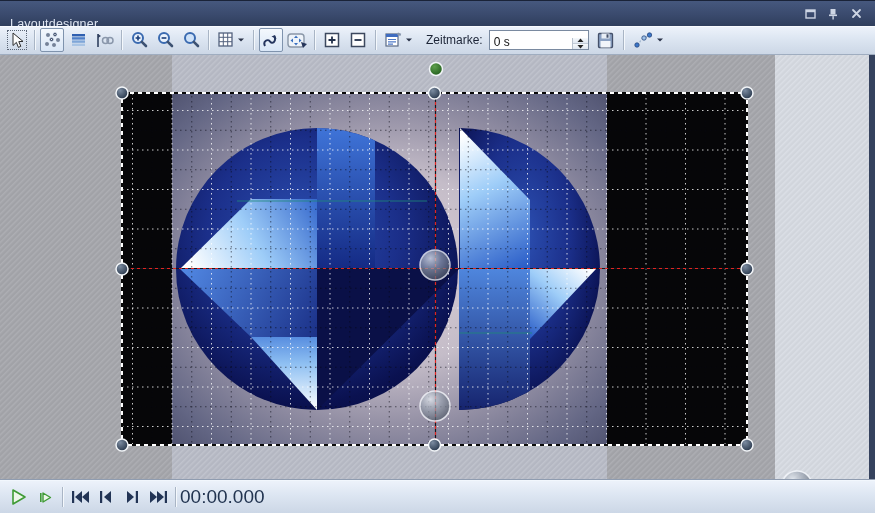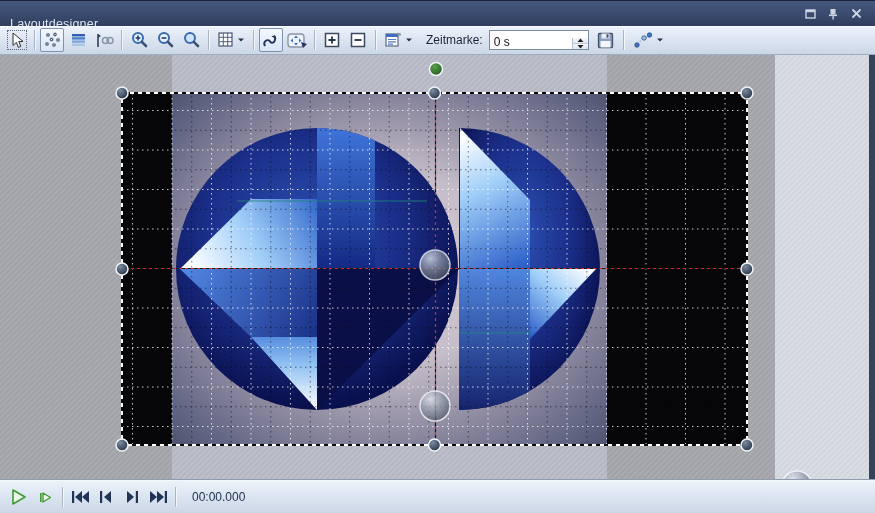--- a/index.html
+++ b/index.html
@@ -33,21 +33,21 @@
   }
   .tbtn.active{background:linear-gradient(#f4f8fd,#d9e6f6);border-color:#7f93ad;}
   .tbtn.focused{outline:1px dotted #5a6576;outline-offset:-3px;}
   .tsep{width:1px;height:20px;background:#a9b5c5;box-shadow:1px 0 0 #f4f8fc;margin:0 4px;}
   .tlabel{font-size:12px;color:#1c2436;margin:0 6px 0 8px;}
   .spinbox{display:flex;align-items:flex-end;height:20px;border:1px solid #7a8aa0;background:#fff;box-sizing:border-box;}
   .spin-input{width:74px;border:0;outline:0;font-family:"Liberation Sans",sans-serif;font-size:12px;color:#111;padding:0 4px;}
   .spinners{display:flex;flex-direction:column;width:15px;border-left:1px solid #b9c2ce;}
   .spinners .sbtn{flex:1;display:flex;align-items:center;justify-content:center;background:linear-gradient(#f6f9fc,#dfe7f0);}
   .spinners .sbtn + .sbtn{border-top:1px solid #c2cbd7;}
-  .time-display{font-size:12px;color:#223450;margin-left:12px;}
+  .time-display{font-size:19px;color:#223450;margin-left:0;}
   
   .canvas{position:absolute;left:0;top:55px;width:875px;height:424px;}
   .canvas svg{display:block;}
 </style>
 </head>
 <body>
 
 <div class="window">
 
   <div class="titlebar">

